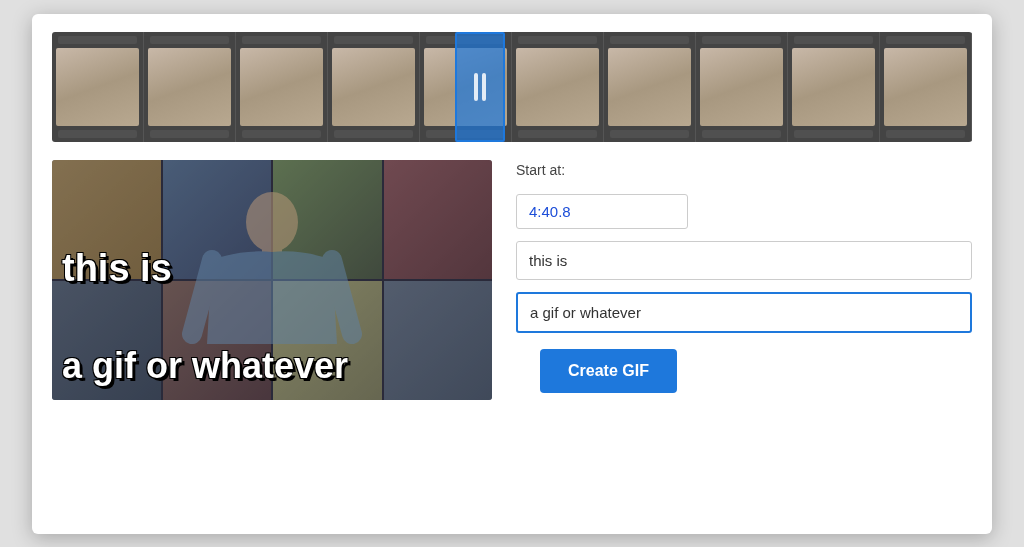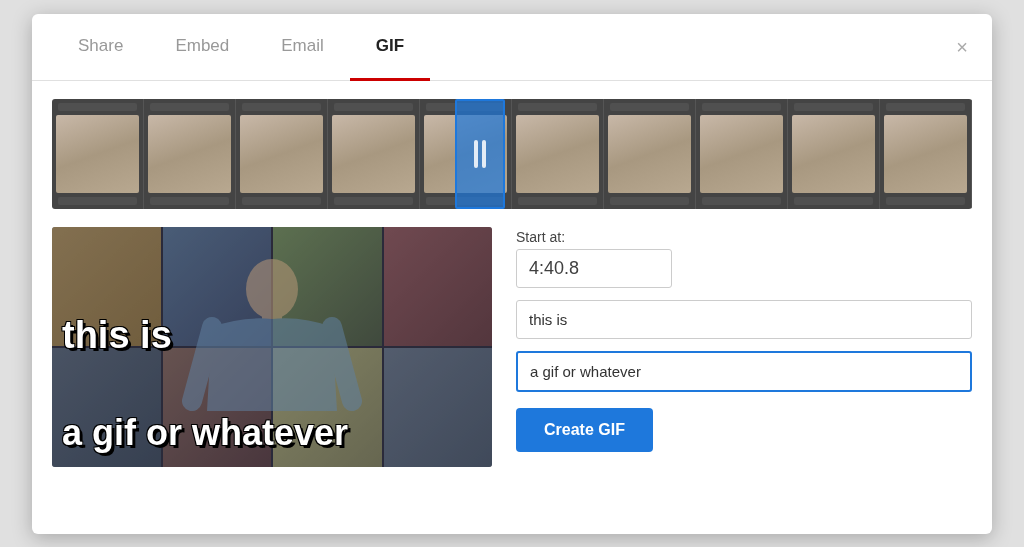--- a/index.html
+++ b/index.html
@@ -166,33 +166,33 @@
       padding-top: 2px;
     }
     .time-row {
       display: flex;
       gap: 16px;
       align-items: flex-start;
     }
     .time-field {
       display: flex;
       flex-direction: column;
-      gap: 4px;
+      gap: 16px;
     }
     .time-label {
       font-size: 14px;
       color: #444;
     }
     .time-input {
-      width: 156px;
+      width: 172px;
       padding: 8px 12px;
       border: 1px solid #ccc;
       border-radius: 3px;
-      font-size: 18px;
-      color: #404040;
+      font-size: 15px;
+      color: #1d4ed8;
       outline: none;
     }
     .text-input {
       width: 100%;
       padding: 10px 12px;
       border: 1px solid #ccc;
       border-radius: 3px;
       font-size: 15px;
       color: #333;
       outline: none;
@@ -204,20 +204,21 @@
       align-self: flex-start;
       background: #1e78dc;
       color: #fff;
       border: none;
       border-radius: 4px;
       padding: 13px 28px;
       font-size: 16px;
       font-weight: bold;
       cursor: pointer;
       margin-top: 4px;
+      margin-left: 24px;
     }
 
     
     .face-row {
       display: flex;
       width: 100%;
       height: 100%;
     }
     .face-col {
       flex: 1;
@@ -245,28 +246,20 @@
       margin: 0 4px;
       background: linear-gradient(160deg, #c8b8a8 0%, #a89880 50%, #b8a890 100%);
       border-radius: 2px;
     }
   </style>
 </head>
 <body>
 
 <div class="dialog">
 
-  <div class="dialog-header">
-    <span class="tab">Share</span>
-    <span class="tab">Embed</span>
-    <span class="tab">Email</span>
-    <span class="tab active">GIF</span>
-
-    <button class="close-btn">×</button>
-  </div>
 
   <div class="dialog-body">
 
     <div class="filmstrip-container">
       <div class="face-row">
         <div class="face-col">
           <div class="face-col-inner">
               <div class="film-notch"></div>
               <div class="face-area"></div>
               <div class="film-notch"></div>

